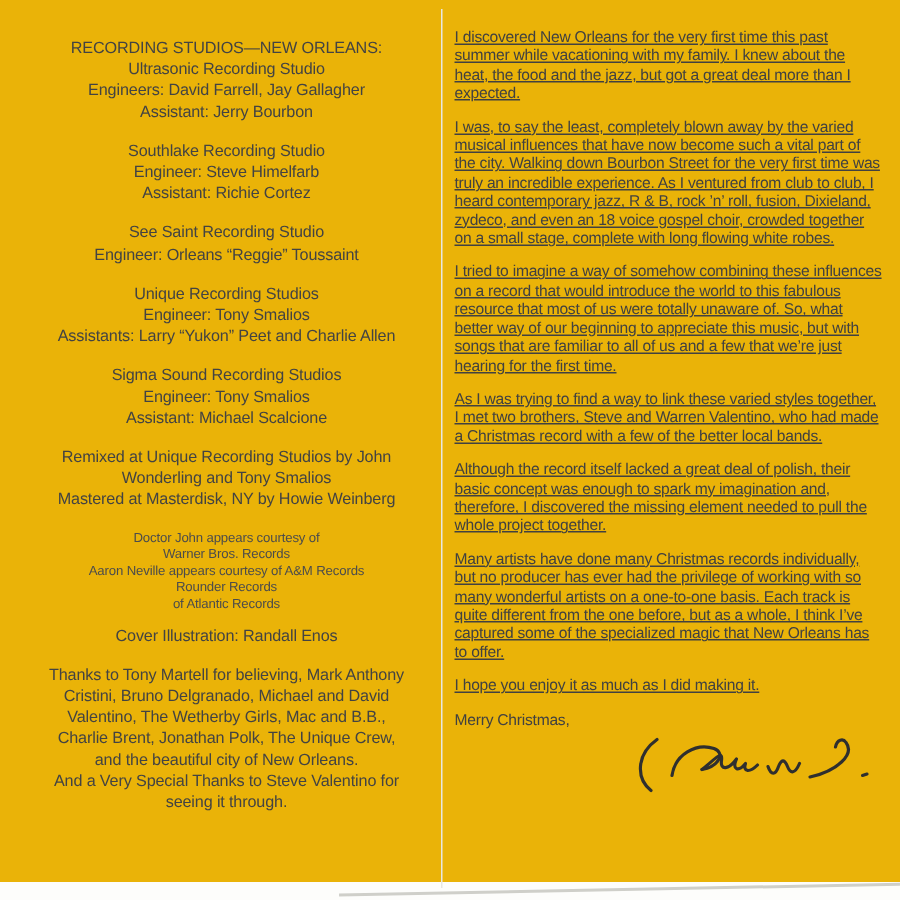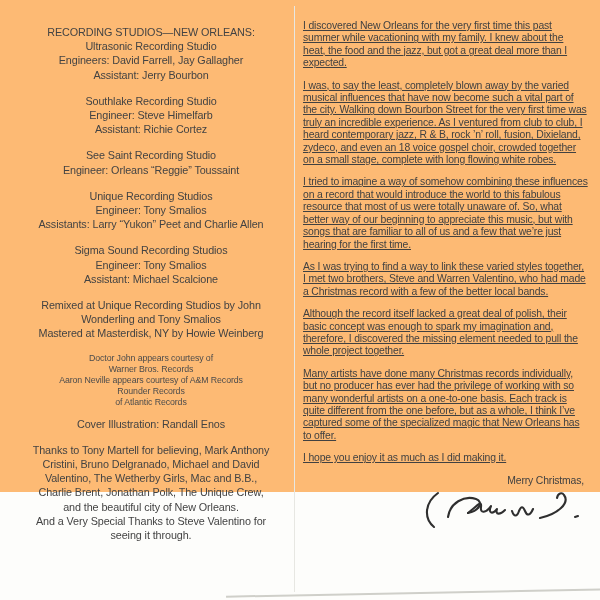--- a/index.html
+++ b/index.html
@@ -3,21 +3,21 @@
 <meta charset="utf-8">
 <style>
   html,body { margin:0; padding:0; }
   body {
     width:600px; height:600px; overflow:hidden;
     background:#fdfdfb;
     font-family:"Liberation Sans","DejaVu Sans",sans-serif;
     color:#424242;
     -webkit-font-smoothing:antialiased;
   }
-  .page { position:relative; width:600px; height:492px; background:#fdba74; }
+  .page { position:relative; width:600px; height:588px; background:#eab308; }
 
   
   .col-left {
     position:absolute; left:14px; top:25px; width:274px;
     text-align:center; font-size:10.8px; line-height:14.2px;
     letter-spacing:-0.1px; color:#434343;
   }
   .sec { margin:0 0 12px 0; }
   .sec .line { white-space:nowrap; }
   .sec-small { font-size:8.8px; line-height:11px; color:#4c4c4c; margin-bottom:9px; }
@@ -30,21 +30,21 @@
     background:#e7e7e2;
   }
 
   
   .col-right {
     position:absolute; left:303px; top:20px; width:285px;
     font-size:10.4px; line-height:12.4px; letter-spacing:-0.15px;
     text-align:left; color:#414141;
   }
   .para { margin:0 0 10px 0;text-decoration:underline; }
-  .closing { text-align:right; padding-right:4px; margin-top:10px; }
+  .closing { text-align:left; padding-right:4px; margin-top:10px; }
   .sig-wrap { display:flex; justify-content:flex-end; padding-right:2px; margin-top:1px; }
   .sr-only { position:absolute; width:1px; height:1px; overflow:hidden; clip:rect(0 0 0 0); white-space:nowrap; }
 
   
   .page-edge {
     position:absolute; left:226px; top:592px; width:382px; height:1.6px;
     background:#cfcfc9; transform:rotate(-1.1deg);
   }
 </style>
 </head>

